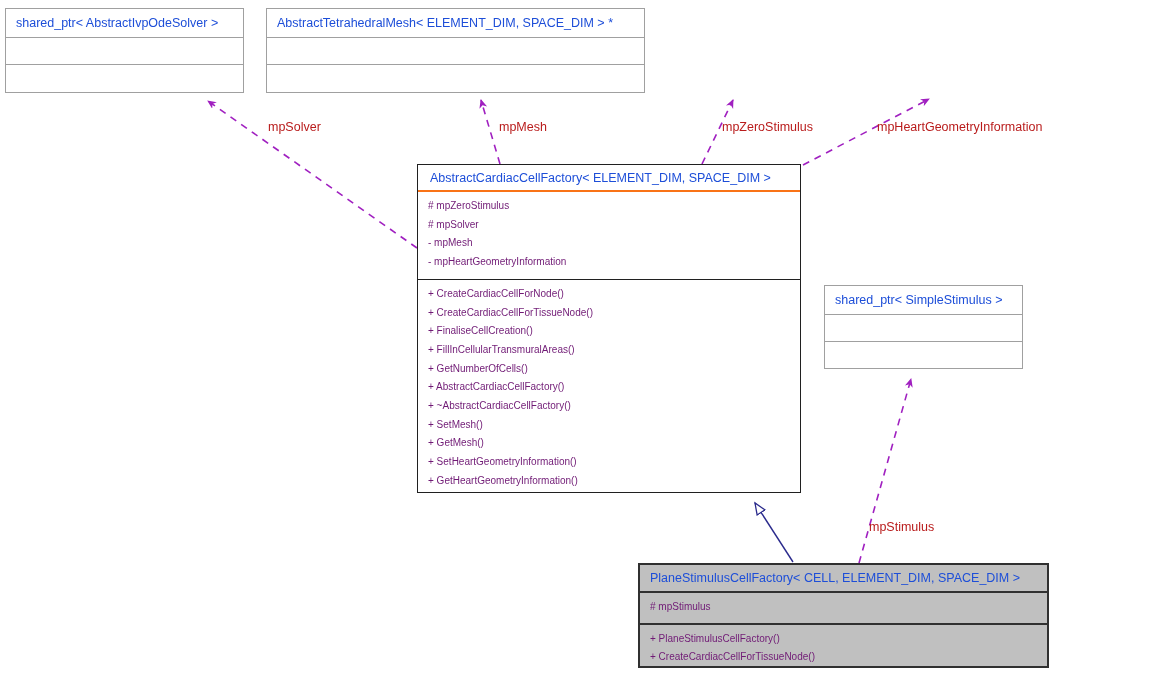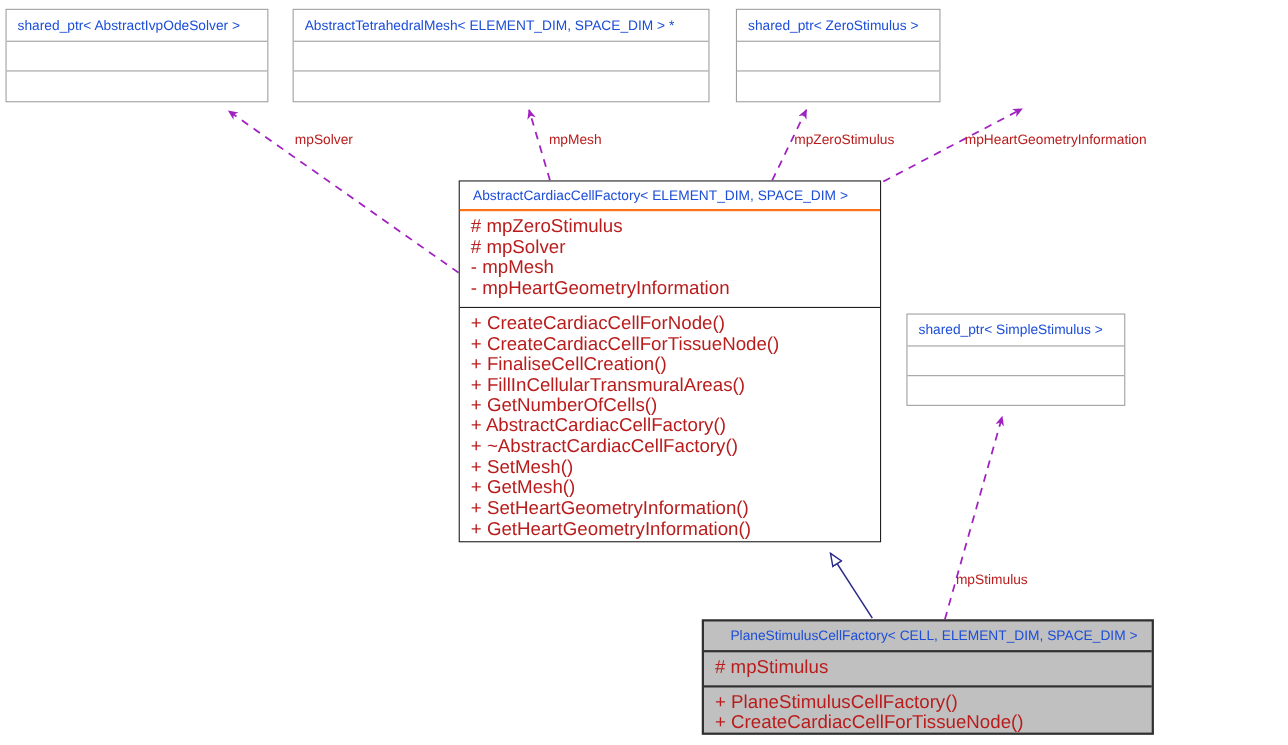--- a/index.html
+++ b/index.html
@@ -59,38 +59,38 @@
     box-sizing: border-box;
     border-bottom: 1px solid #202020;
     padding: 5px 10px 7px 10px;
   }
   .classnode .section:last-child { border-bottom: none; }
   .classnode .title-row {
     height: 27px;
     padding: 0 12px;
   }
   .member {
-    font-size: 17px;
-    color: #b91c1c;
+    font-size: 10px;
+    color: #701a75;
     line-height: 18.7px;
     white-space: nowrap;
   }
 
   
   .derived {
     border: 2px solid #303030;
     background: #c0c0c0;
   }
   .derived .row, .derived .section {
     border-bottom: 2px solid #303030;
   }
   .derived .section:last-child { border-bottom: none; }
   .derived .title-row {
     height: 28px;
-    padding: 0 24px;
+    padding: 0 10px;
   }
   .derived .section { padding: 5px 10px 6px 10px; }
 
   
   .edge-label {
     position: absolute;
     font-size: 12.5px;
     color: #b91c1c;
     white-space: nowrap;
     background: transparent;
@@ -133,27 +133,20 @@
   </div>
 
   <div class="node helper" style="left:266px; top:8px; width:379px; height:85px;">
     <div class="row title-row">
       <span class="title">AbstractTetrahedralMesh&lt; ELEMENT_DIM, SPACE_DIM &gt; *</span>
     </div>
     <div class="row empty"></div>
     <div class="row empty"></div>
   </div>
 
-  <div class="node helper" style="left:669px; top:8px; width:186px; height:85px;">
-    <div class="row title-row">
-      <span class="title">shared_ptr&lt; ZeroStimulus &gt;</span>
-    </div>
-    <div class="row empty"></div>
-    <div class="row empty"></div>
-  </div>
 
 
   <div class="node helper" style="left:824px; top:285px; width:199px; height:84px;">
     <div class="row title-row">
       <span class="title">shared_ptr&lt; SimpleStimulus &gt;</span>
     </div>
     <div class="row empty"></div>
     <div class="row empty"></div>
   </div>
 

